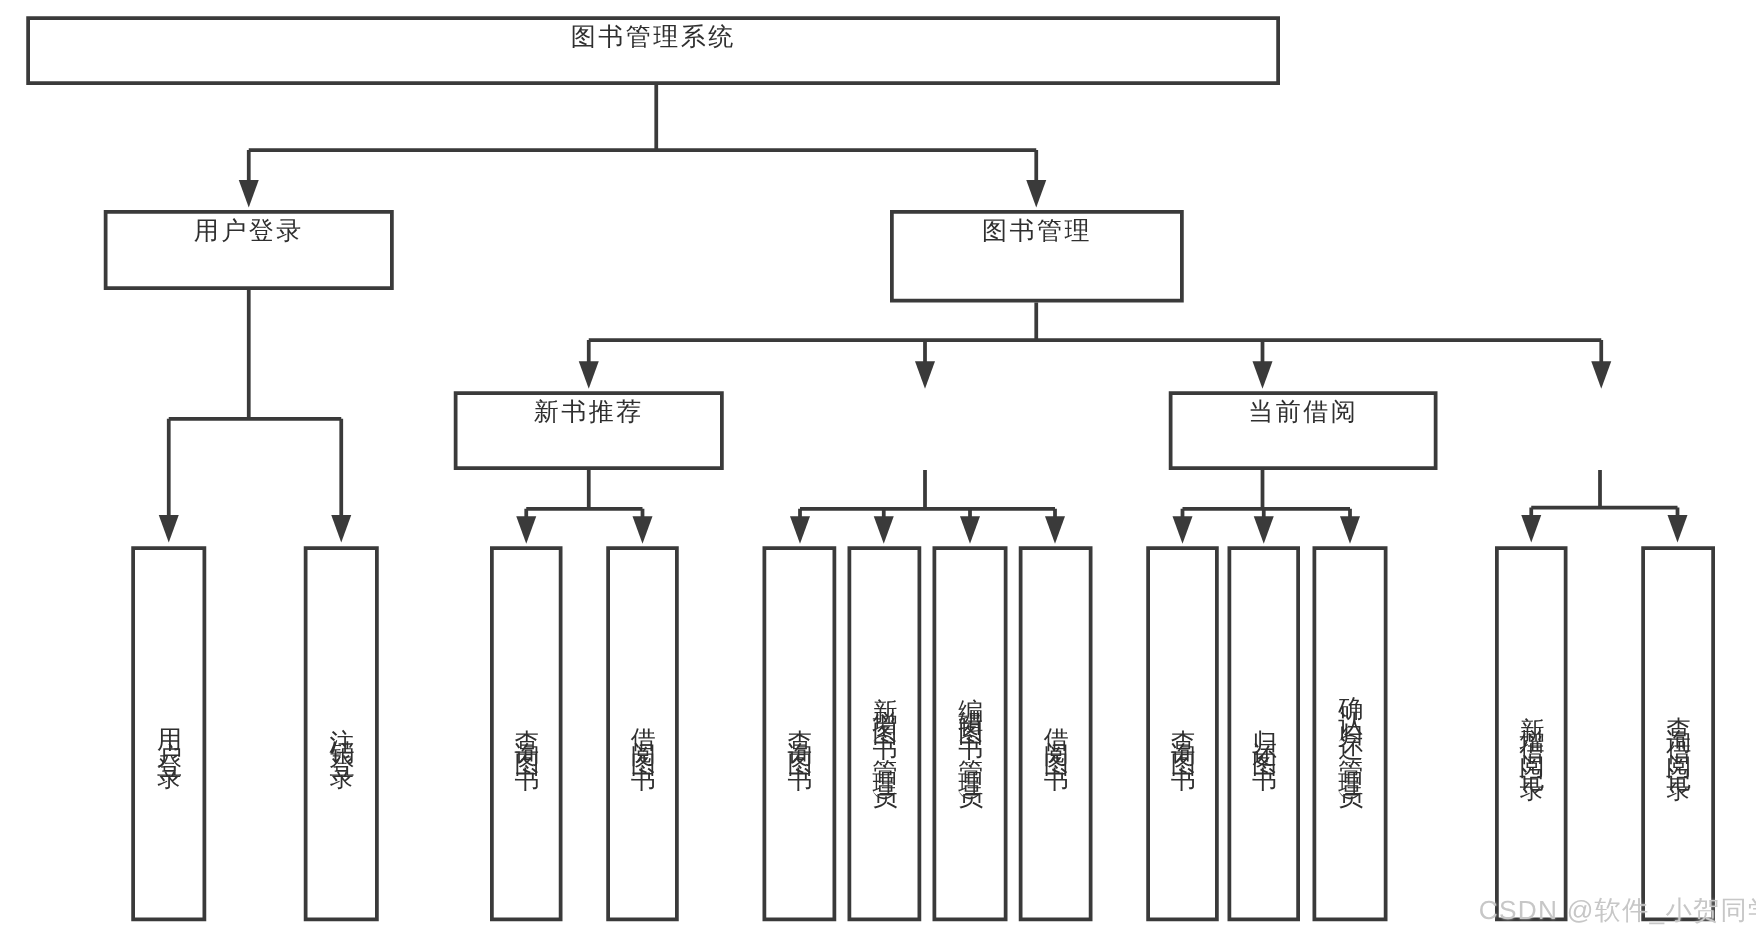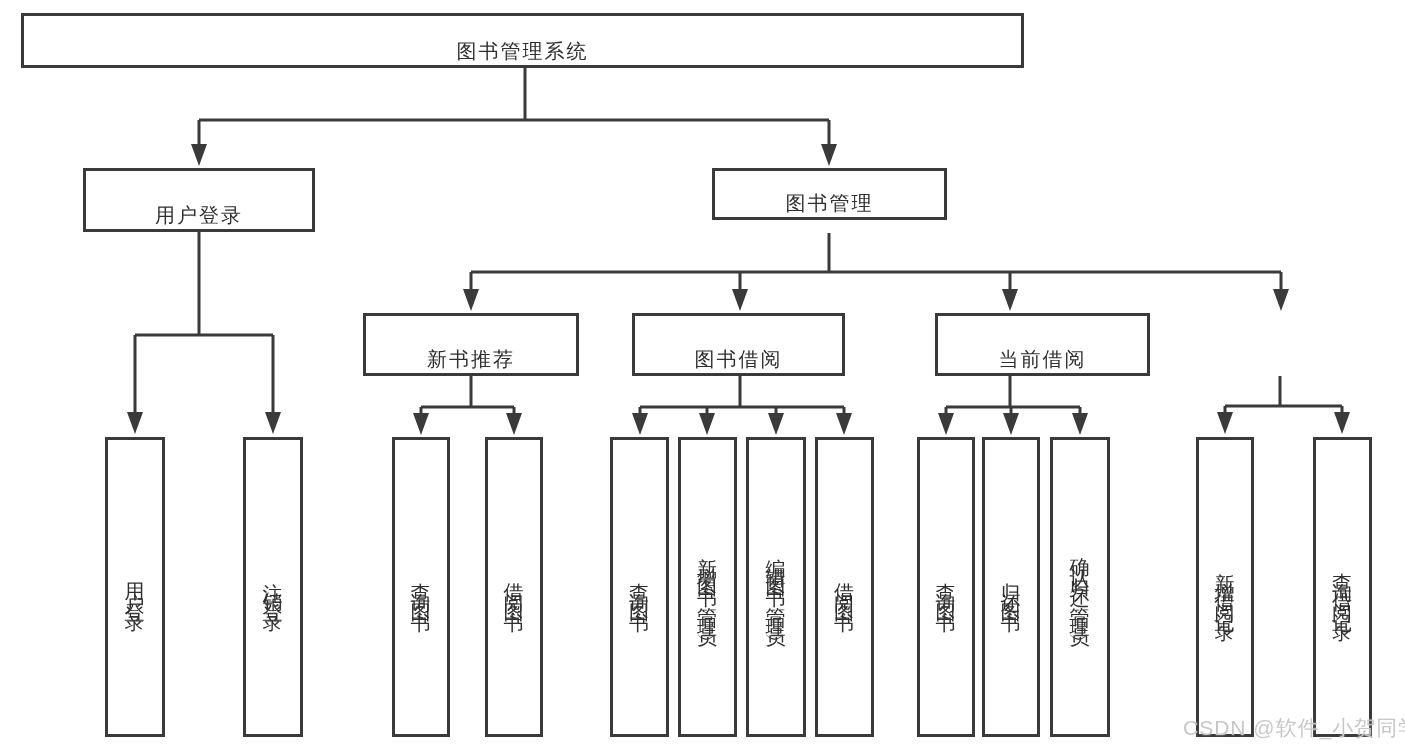--- a/index.html
+++ b/index.html
@@ -15,21 +15,21 @@
     background:var(--background);
     font-family:"Liberation Sans","DejaVu Sans",sans-serif;
     overflow:hidden;
   }
   .connectors{position:absolute;left:0;top:0;color:var(--line);}
   .box{
     position:absolute;
     box-sizing:border-box;
     background:var(--background);
     border:3px solid var(--line);
-    display:flex;align-items:flex-end;justify-content:center;
+    display:flex;align-items:flex-start;justify-content:center;
     color:var(--text);
     font-size:20px;
     letter-spacing:2px;
     white-space:nowrap;
   }
   .leaf{
     position:absolute;
     top:437px;height:300px;
     box-sizing:border-box;
     background:var(--background);
@@ -108,29 +108,26 @@
     </g>
   </svg>
 
   <div class="box" style="left:21px;top:13px;width:1003px;height:55px;">
     <span>图书管理系统</span>
   </div>
 
   <div class="box" style="left:83px;top:168px;width:232px;height:64px;">
     <span>用户登录</span>
   </div>
-  <div class="box" style="left:712px;top:168px;width:235px;height:52px;">
+  <div class="box" style="left:712px;top:168px;width:235px;height:74px;">
     <span>图书管理</span>
   </div>
 
   <div class="box" style="left:363px;top:313px;width:216px;height:63px;">
     <span>新书推荐</span>
-  </div>
-  <div class="box" style="left:632px;top:313px;width:213px;height:63px;">
-    <span>图书借阅</span>
   </div>
   <div class="box" style="left:903px;top:313px;width:215px;height:63px;margin-left:32px;">
     <span>当前借阅</span>
   </div>
 
   <div class="leaf" style="left:105px;width:60px;">
     <span class="vtext">用户登录</span>
   </div>
   <div class="leaf" style="left:243px;width:60px;">
     <span class="vtext">注销登录</span>

